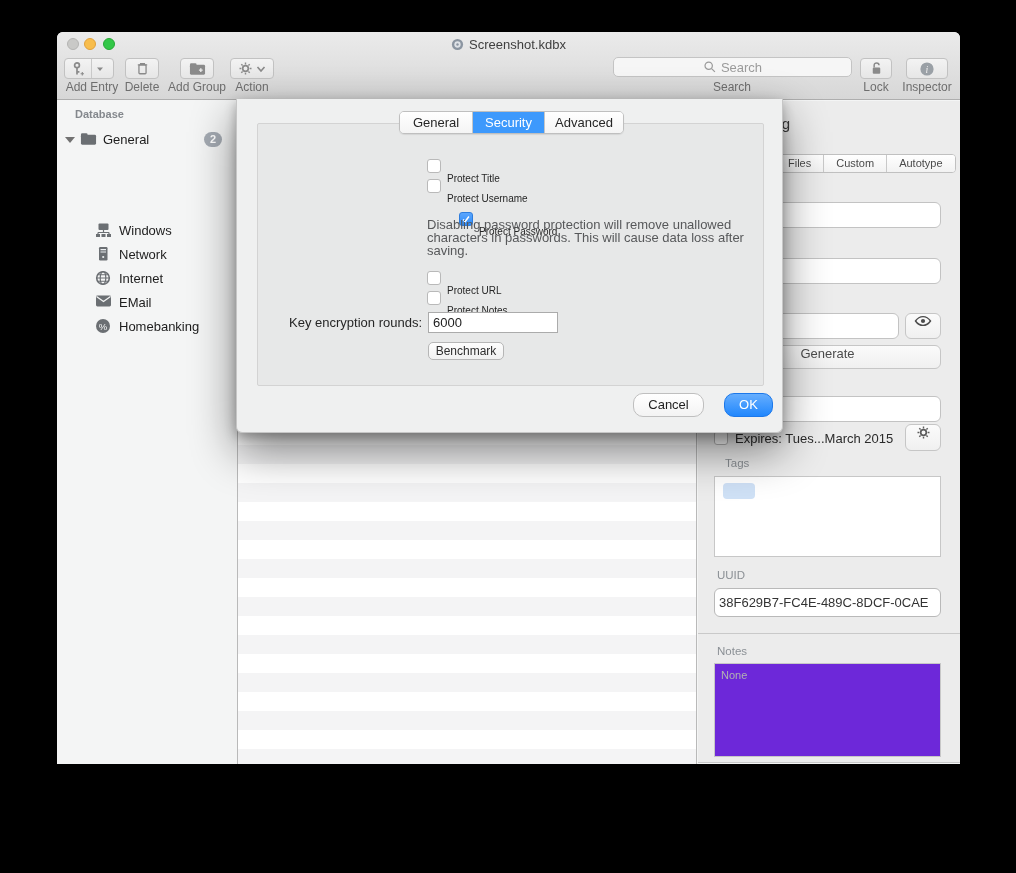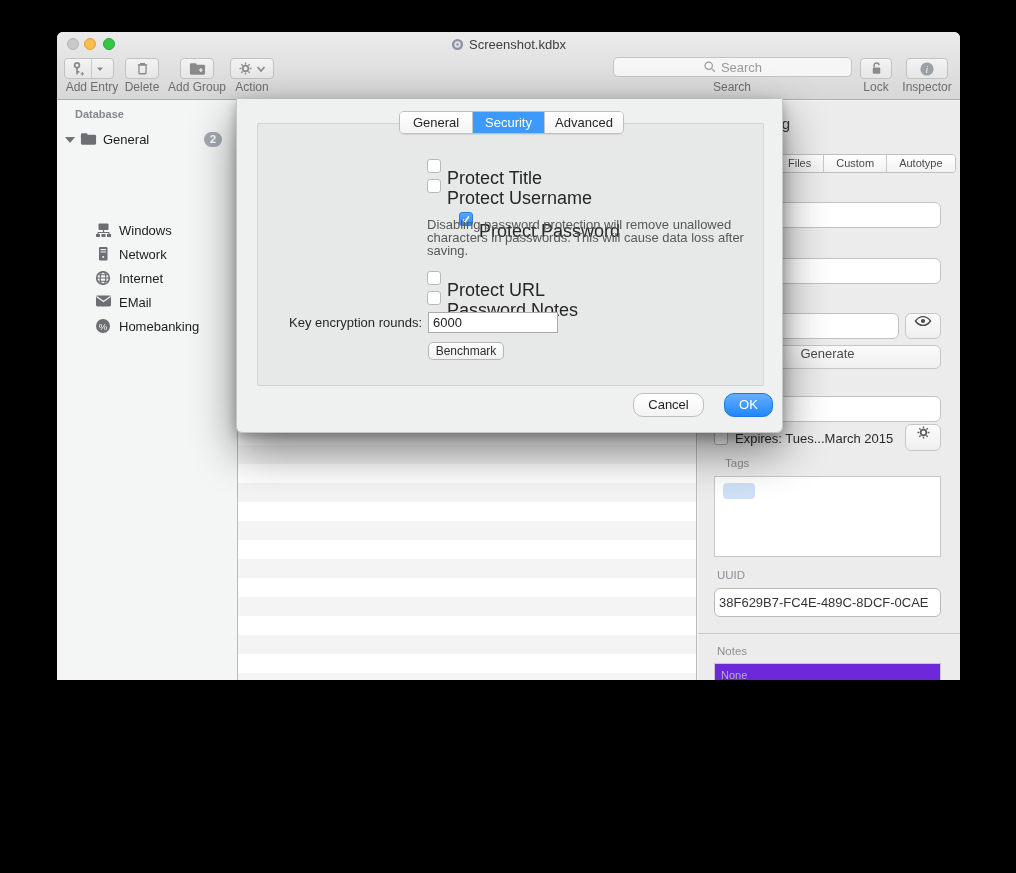--- a/index.html
+++ b/index.html
@@ -1,17 +1,17 @@
 <!DOCTYPE html>
 <html><head>
 <meta charset="utf-8">
 <style>
   * { margin:0; padding:0; box-sizing:border-box; }
   html,body { background:#000; }
-  .stage { position:relative; width:1016px; height:680px; background:#000; overflow:hidden;
+  .stage { position:relative; width:1016px; height:764px; background:#000; overflow:hidden;
            font-family:"Liberation Sans", sans-serif; font-size:13px; color:#2b2b2b; }
 
   
   .window { position:absolute; left:57px; top:32px; width:903px; height:760px;
             border-radius:6px; overflow:hidden; background:#f4f5f5; }
 
   
   .chrome { position:absolute; left:0; top:0; right:0; height:68px;
             background:linear-gradient(#ebebeb,#d7d7d7); border-bottom:1px solid #aeaeae; }
   .tl { position:absolute; top:6px; width:12px; height:12px; border-radius:50%; }
@@ -87,21 +87,21 @@
              background:linear-gradient(#ffffff,#f4f4f4); border-left:1px solid #c6c6c6; }
   .dlg-tab:first-child { border-left:none; }
   .dlg-tab.selected { background:#3d99fc; color:#fff; }
   .dlg-tab.wide { width:79px; }
   .groupbox { position:absolute; left:20px; top:24px; width:507px; height:263px;
               background:#e7e8e8; border:1px solid #d3d3d3; border-radius:2px; }
   .cb-row { position:absolute; left:190px; height:16px; display:flex; align-items:center; }
   .checkbox { width:14px; height:14px; background:#fff; border:1px solid #b9b9b9; border-radius:3px; flex:none; }
   .checkbox.checked { background:linear-gradient(#5ba6fd,#2f8bf7); border-color:#2e7ddd;
                       display:flex; align-items:center; justify-content:center; }
-  .cb-row .cb-label { margin-left:6px; font-size:18px; color:#262626; white-space:nowrap;margin-top:25px; }
+  .cb-row .cb-label { margin-left:6px; font-size:10px; color:#262626; white-space:nowrap;margin-top:25px; }
   .warning { position:absolute; left:190px; top:119px; width:336px; font-size:13px; line-height:13px; color:#57585a; }
   .rounds-label { position:absolute; left:0; top:216px; width:185px; text-align:right; font-size:13px; color:#262626; }
   .rounds-field { position:absolute; left:191px; top:213px; width:130px; height:21px;
                   border:1px solid #ababab; background:#fff; font-size:13px; padding:0 4px;
                   font-family:"Liberation Sans", sans-serif; color:#1c1c1c; }
   .benchmark { position:absolute; left:191px; top:243px; width:76px; height:18px;
                background:linear-gradient(#fdfdfd,#f1f1f1); border:1px solid #b6b6b6; border-radius:5px;
                font-size:12px; color:#2e2e2e; text-align:center; line-height:16px; }
   .dlg-btn { position:absolute; top:294px; height:24px; border-radius:10px; text-align:center;
              line-height:22px; font-size:13px; }
@@ -330,21 +330,21 @@
     </div>
 
     <div class="warning">Disabling password protection will remove unallowed characters in passwords. This will cause data loss after saving.</div>
 
     <div class="cb-row" style="top:171px;">
       <div class="checkbox"></div>
       <span class="cb-label">Protect URL</span>
     </div>
     <div class="cb-row" style="top:191px;">
       <div class="checkbox"></div>
-      <span class="cb-label">Password Notes</span>
+      <span class="cb-label">Protect Notes</span>
     </div>
 
     <div class="rounds-label">Key encryption rounds:</div>
     <input class="rounds-field" value="6000" style="">
     <div class="benchmark">Benchmark</div>
 
     <div class="dlg-btn btn-cancel">Cancel</div>
     <div class="dlg-btn btn-ok">OK</div>
   </div>
 </div>

